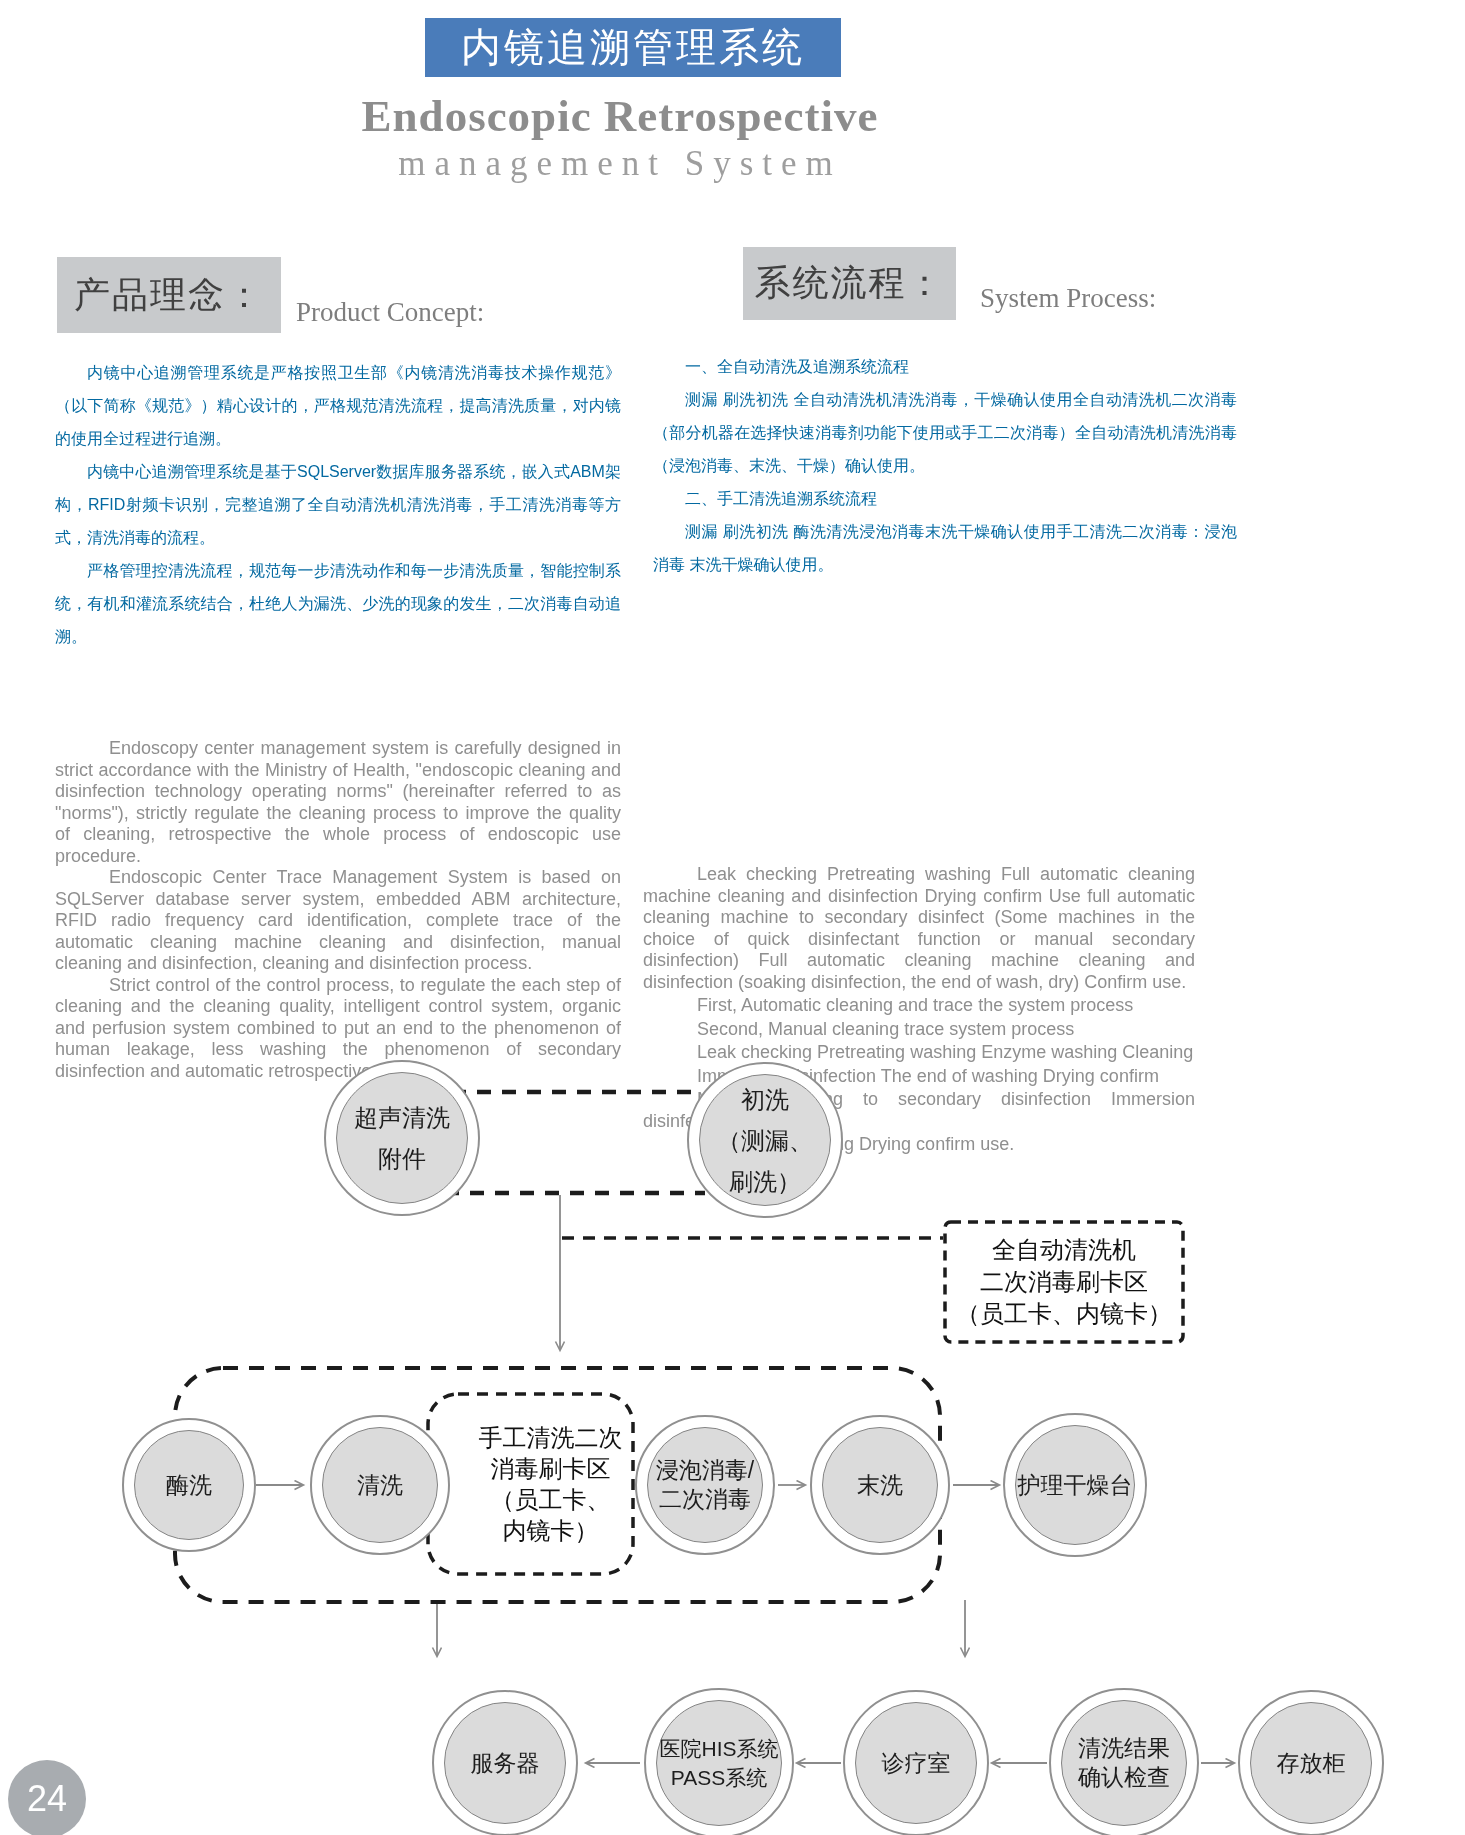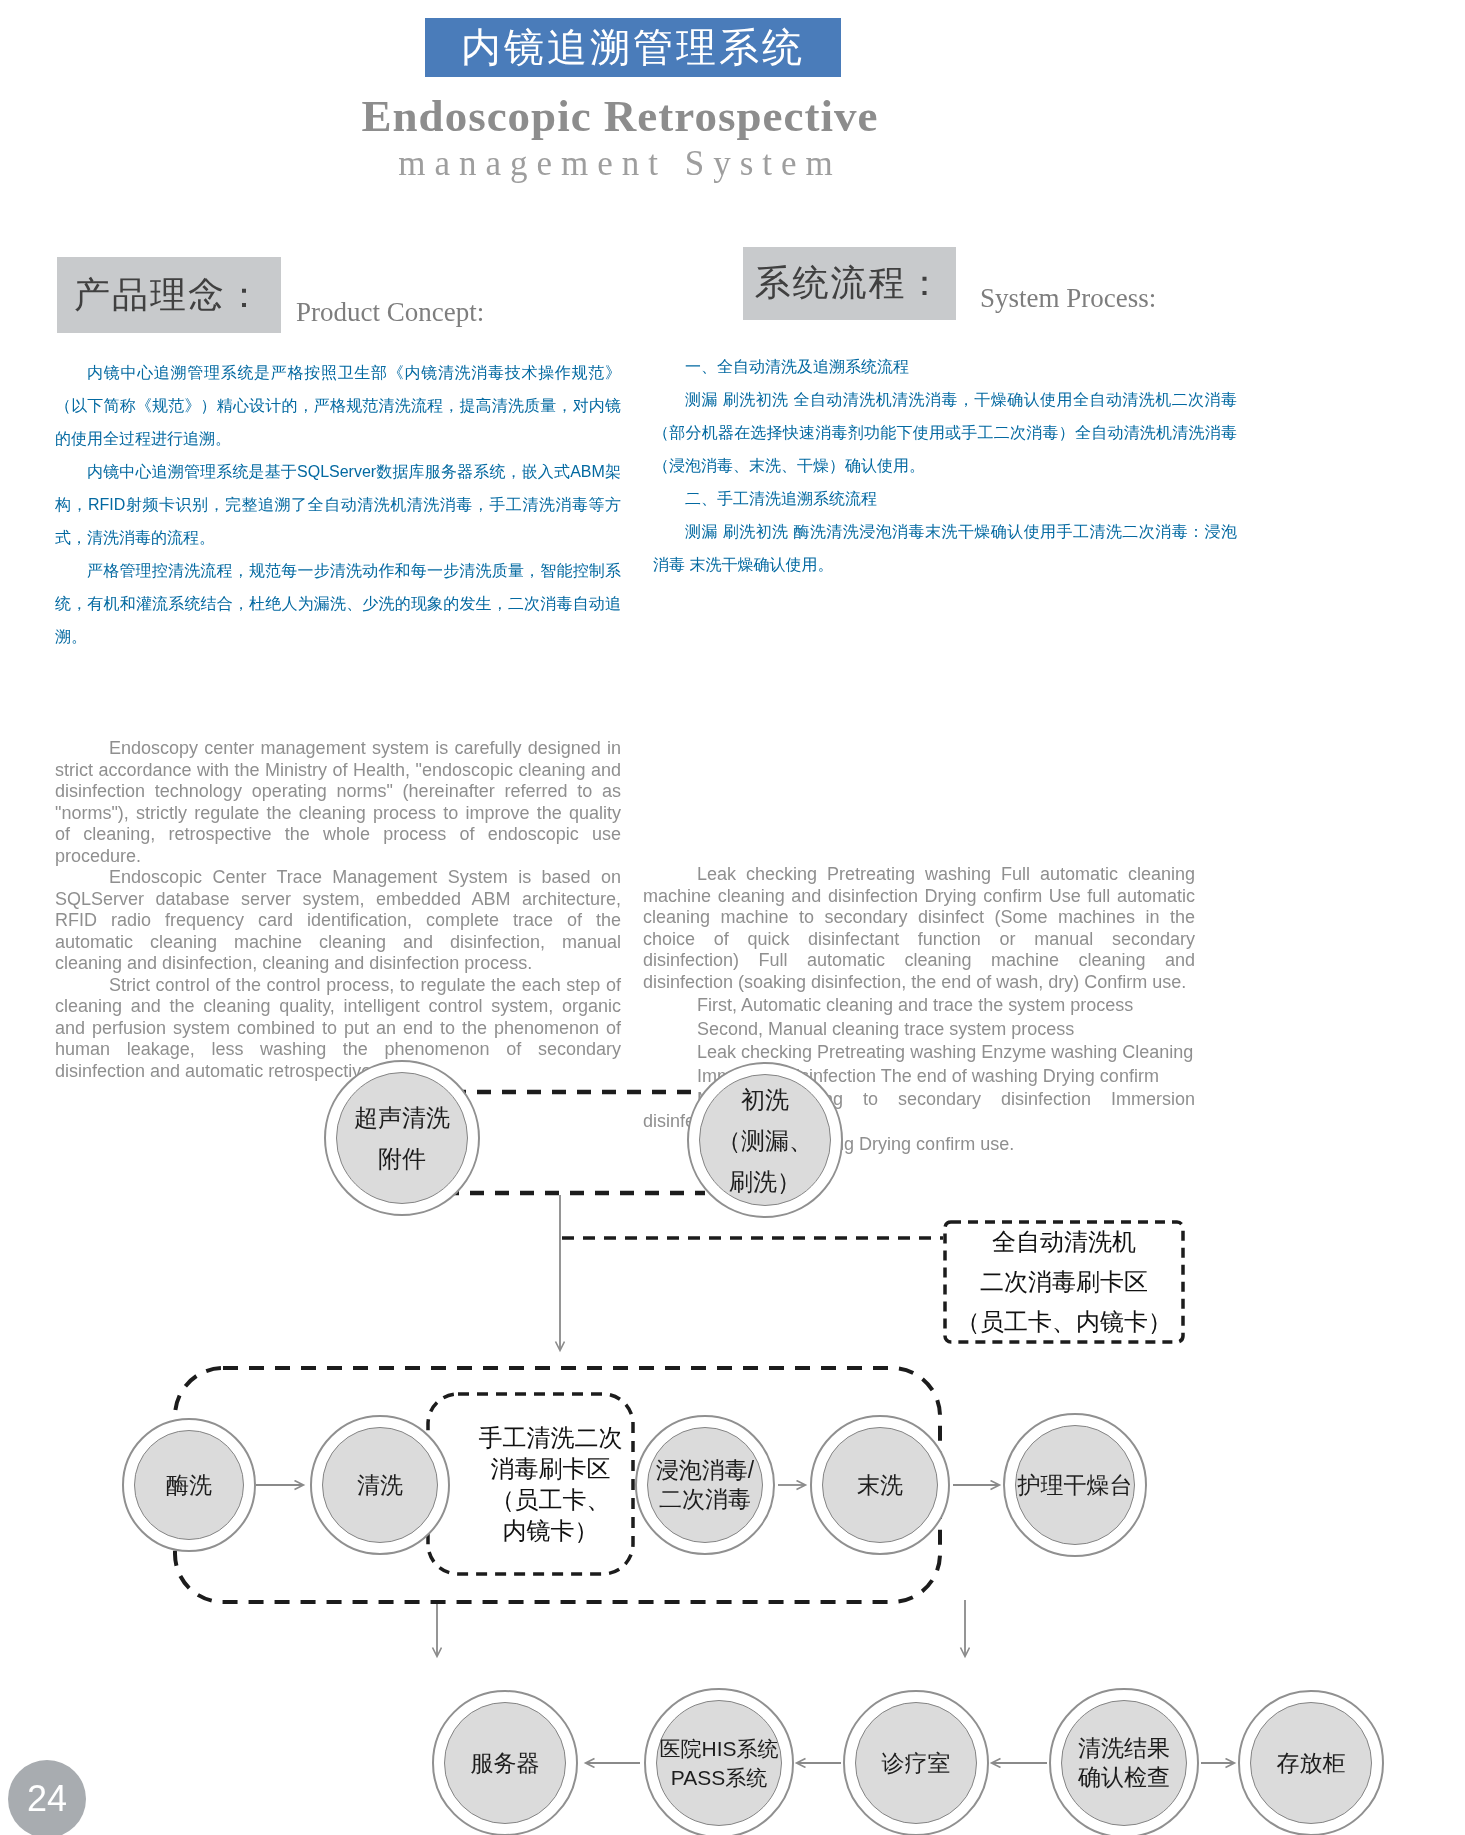--- a/index.html
+++ b/index.html
@@ -44,21 +44,21 @@
   .node { position:absolute; border-radius:50%; background:#fff; border:2px solid #909090;
     display:flex; align-items:center; justify-content:center; box-sizing:border-box; }
   .node-core { border-radius:50%; background:#dbdbdb; border:1.5px solid #848484;
     width:calc(100% - 20px); height:calc(100% - 20px);
     display:flex; align-items:center; justify-content:center; box-sizing:border-box; }
   .node-core span { white-space:pre-line; text-align:center; font-size:23px; line-height:29px; color:#1d1d1d; }
   .node--r1 .node-core span { font-size:24px; line-height:41px; }
   #node-his .node-core span { font-size:21px; }
 
   .flow-box { position:absolute; display:flex; align-items:center; justify-content:center; text-align:center; }
-  .flow-box span { white-space:pre-line; font-size:24px; line-height:40px; color:#111; }
+  .flow-box span { white-space:pre-line; font-size:24px; line-height:32px; color:#111; }
 
   
   .page-num { position:absolute; left:8px; top:1760px; width:78px; height:78px; border-radius:50%;
     background:#a8acb0; color:#ffffff; font-size:36px;
     display:flex; align-items:center; justify-content:center; }
 </style>
 </head>
 <body>
 
 <div class="page">

